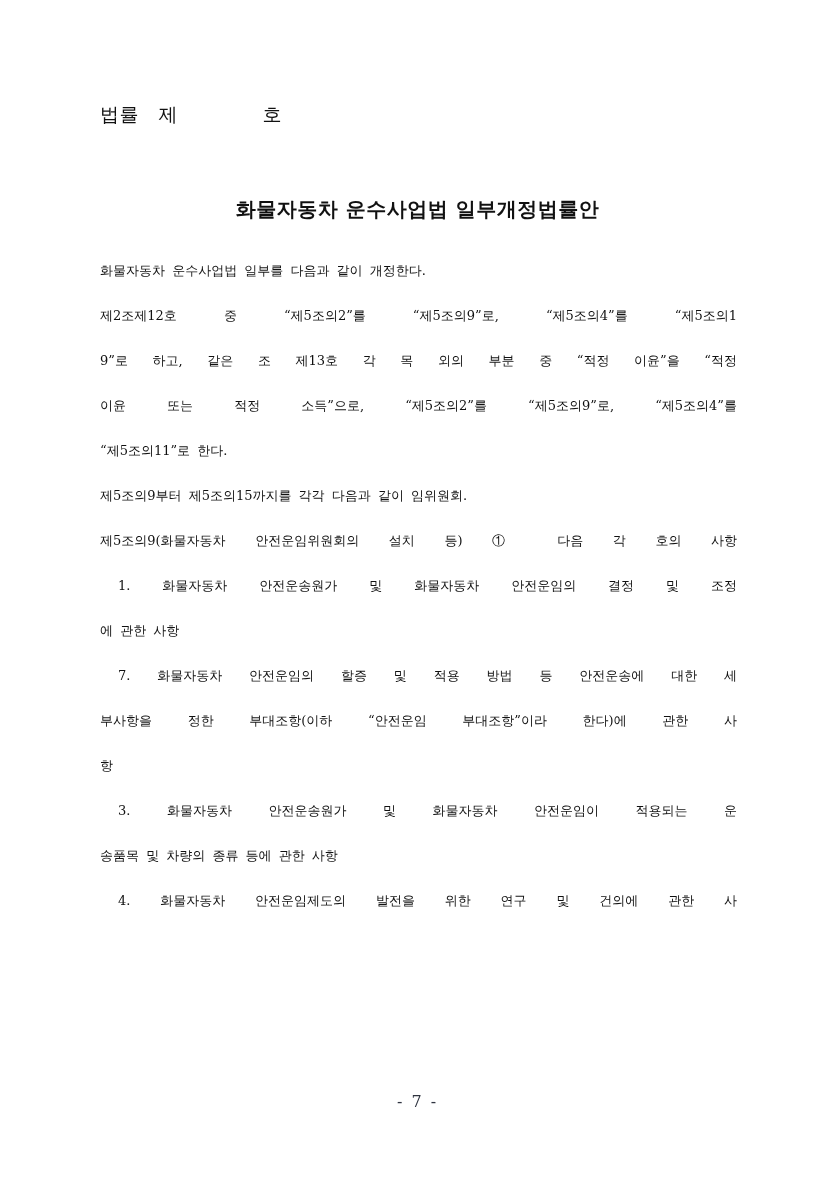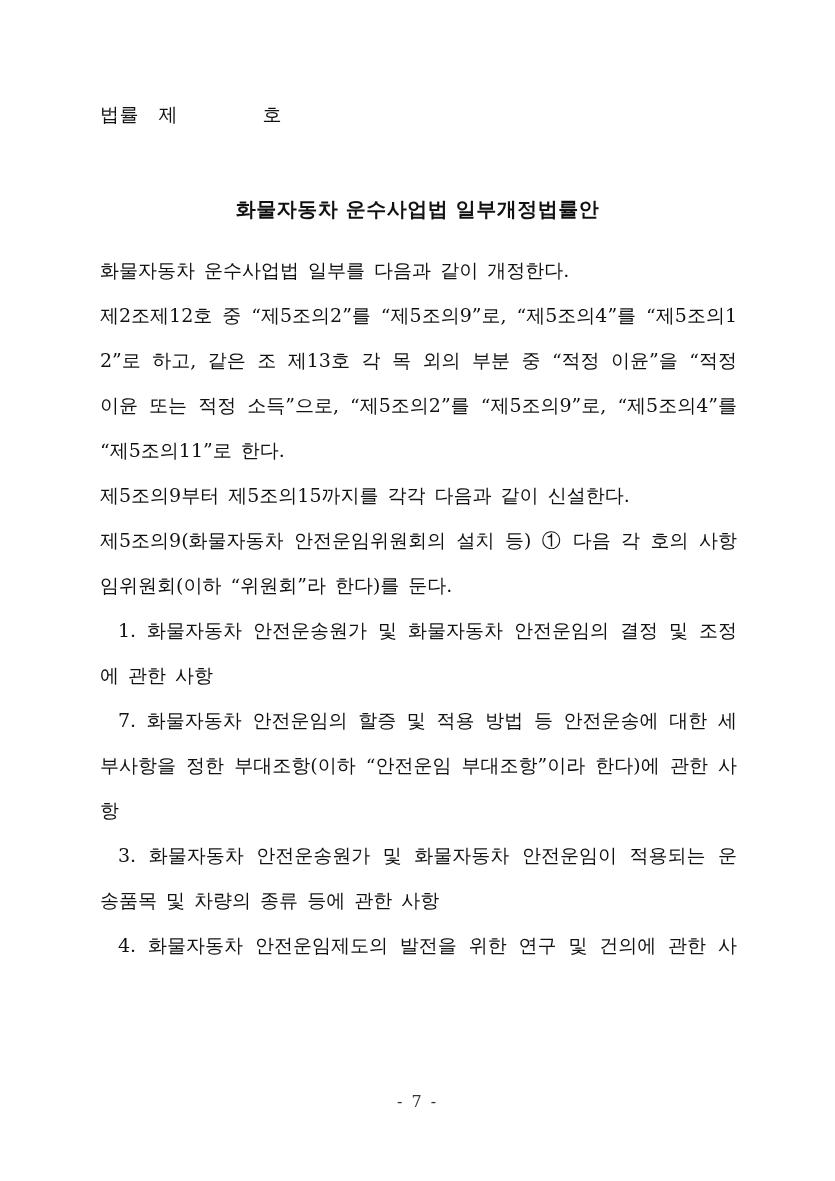--- a/index.html
+++ b/index.html
@@ -34,21 +34,21 @@
     text-align: center;
     font-size: 20px;
     font-weight: bold;
     letter-spacing: 0.5px;
   }
   .body-text {
     position: absolute;
     top: 248px;
     left: 100px;
     width: 637px;
-    font-size: 19px;
+    font-size: 13px;
     word-spacing: 3px;
   }
   .line {
     height: 45px;
     line-height: 45px;
     overflow: hidden;
   }
   
   .line.j {
     text-align: justify;
@@ -75,26 +75,25 @@
 
 <div class="page">
 
   <div class="doc-header">법률　제　　　　 호</div>
 
   <h1 class="doc-title">화물자동차 운수사업법 일부개정법률안</h1>
 
   <div class="body-text">
     <div class="line">화물자동차 운수사업법 일부를 다음과 같이 개정한다.</div>
     <div class="line j">제2조제12호 중 “제5조의2”를 “제5조의9”로, “제5조의4”를 “제5조의1</div>
-    <div class="line j">2”로 하고, 같은 조 제13호 각 목 외의 부분 중 “적정 이윤”을 “적정</div>
+    <div class="line j">9”로 하고, 같은 조 제13호 각 목 외의 부분 중 “적정 이윤”을 “적정</div>
     <div class="line j">이윤 또는 적정 소득”으로, “제5조의2”를 “제5조의9”로, “제5조의4”를</div>
     <div class="line">“제5조의11”로 한다.</div>
-    <div class="line">제5조의9부터 제5조의15까지를 각각 다음과 같이 신설한다.</div>
+    <div class="line">제5조의9부터 제5조의15까지를 각각 다음과 같이 임위원회.</div>
     <div class="line j">제5조의9(화물자동차 안전운임위원회의 설치 등) ① 다음 각 호의 사항</div>
-    <div class="line">임위원회(이하 “위원회”라 한다)를 둔다.</div>
     <div class="line j ind">1. 화물자동차 안전운송원가 및 화물자동차 안전운임의 결정 및 조정</div>
     <div class="line">에 관한 사항</div>
     <div class="line j ind">7. 화물자동차 안전운임의 할증 및 적용 방법 등 안전운송에 대한 세</div>
     <div class="line j">부사항을 정한 부대조항(이하 “안전운임 부대조항”이라 한다)에 관한 사</div>
     <div class="line">항</div>
     <div class="line j ind">3. 화물자동차 안전운송원가 및 화물자동차 안전운임이 적용되는 운</div>
     <div class="line">송품목 및 차량의 종류 등에 관한 사항</div>
     <div class="line j ind">4. 화물자동차 안전운임제도의 발전을 위한 연구 및 건의에 관한 사</div>
   </div>
 

